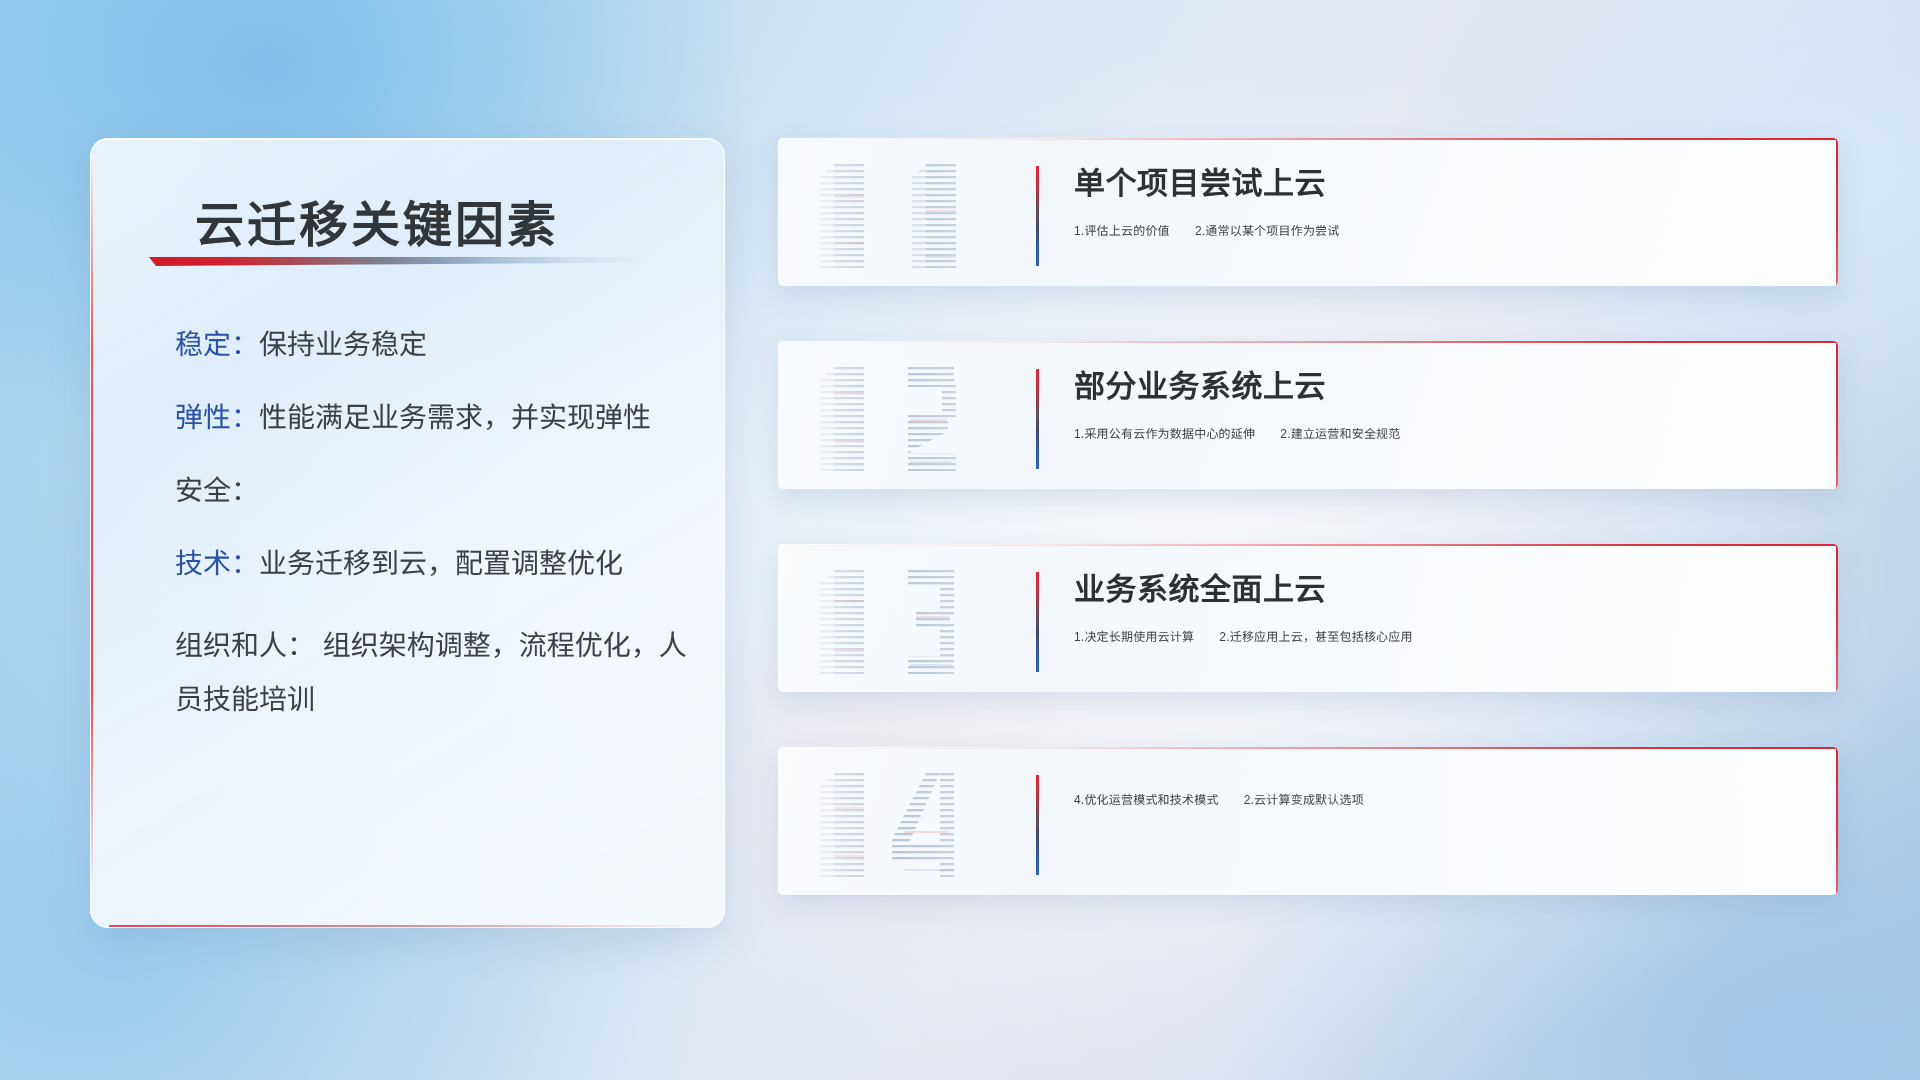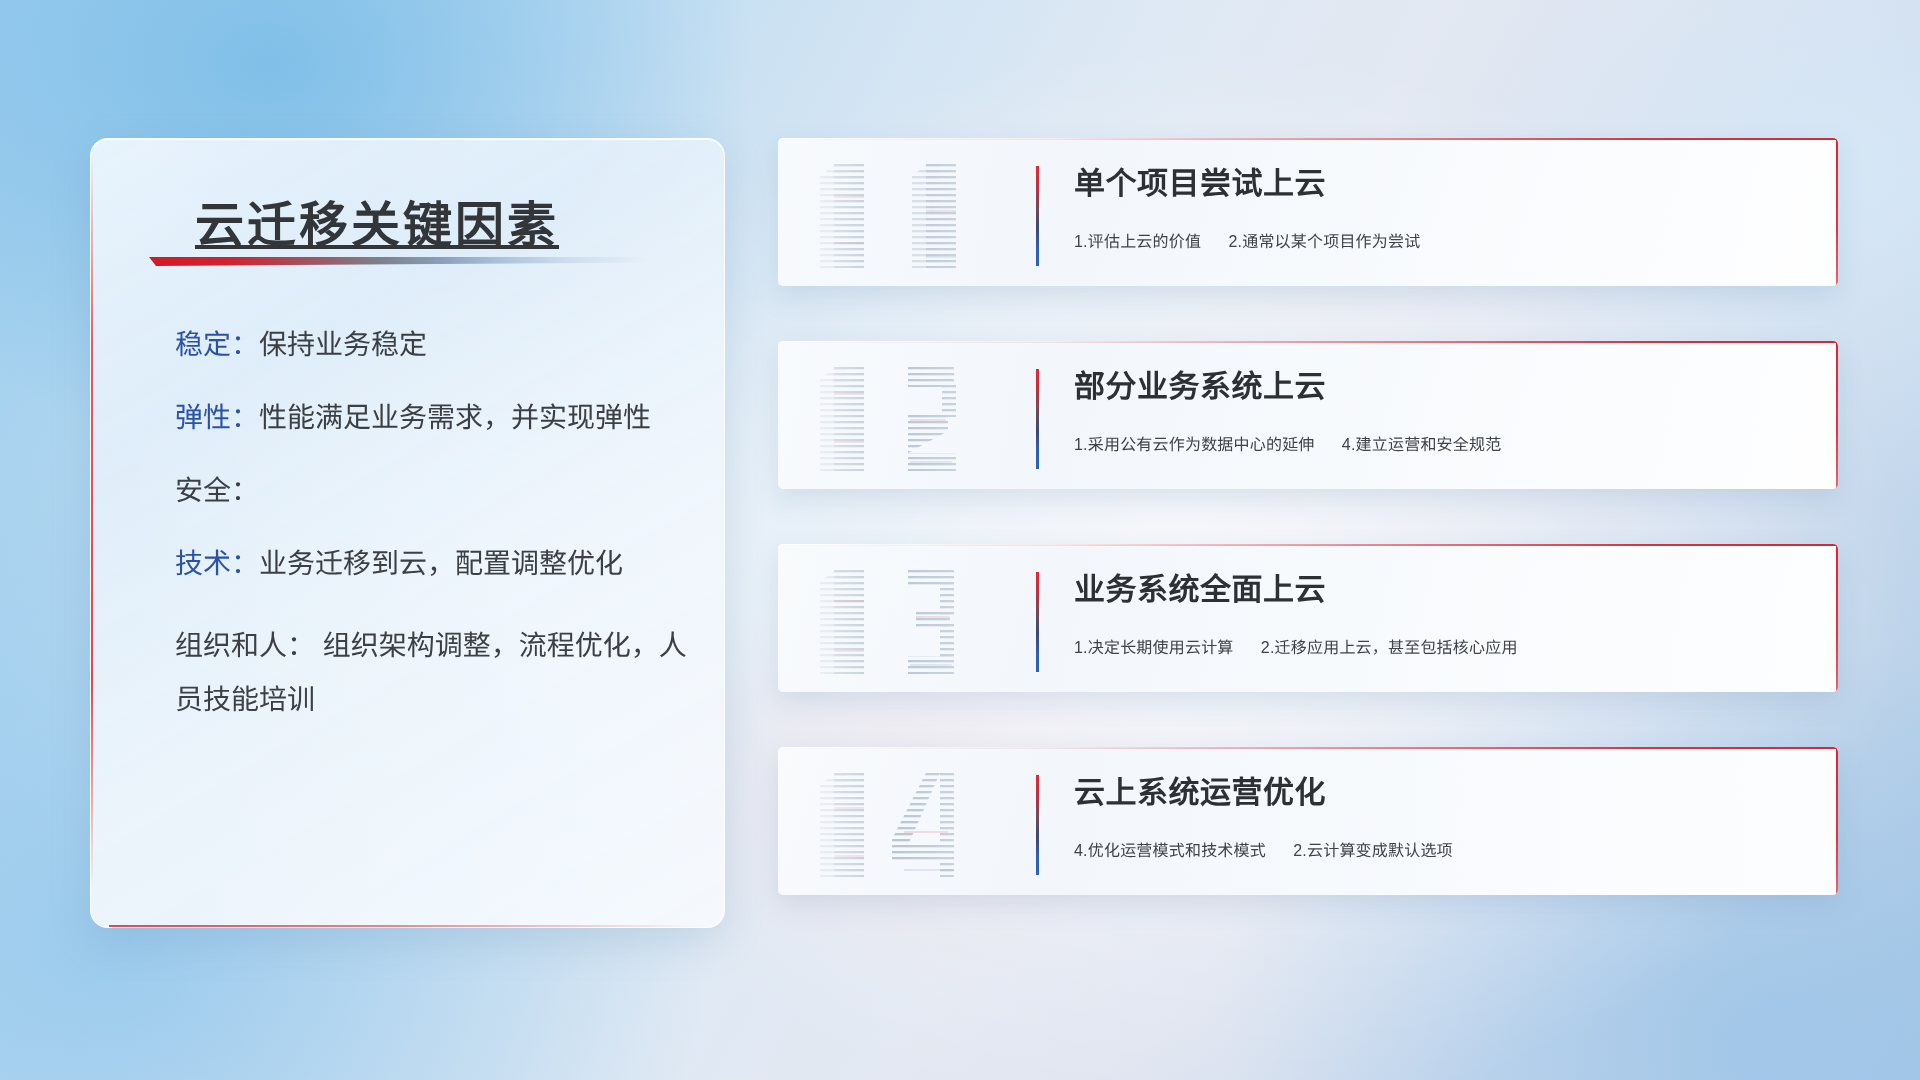--- a/index.html
+++ b/index.html
@@ -76,21 +76,20 @@
   #left-panel::after{
     content:"";position:absolute;left:18px;right:26px;bottom:0;height:2px;
     background:linear-gradient(90deg,rgba(222,42,54,.85) 0%,rgba(222,42,54,.55) 48%,rgba(222,42,54,0) 100%);
   }
 
   #panel-title{
     position:absolute;left:104px;top:46px;
     font-size:49px;font-weight:700;letter-spacing:3px;
     color:#333639;
     white-space:nowrap;
-    text-decoration:underline;
   }
   #panel-title-rule{
     position:absolute;left:58px;top:118px;
     width:500px;height:9px;
     background:linear-gradient(90deg,
       #d51826 0%,
       #cf2330 16%,
       #9a5a66 34%,
       #7e7f8c 46%,
       #8a9db8 58%,
@@ -187,22 +186,22 @@
   }
   .card-heading{
     font-size:31px;
     font-weight:700;
     color:#2e3134;
     letter-spacing:.5px;
     line-height:1.28;
     white-space:nowrap;
   }
   .card-desc{
-    margin-top:28px;
-    font-size:16px;
+    margin-top:20px;
+    font-size:12px;
     color:#3e4348;
     letter-spacing:.2px;
     line-height:1.3;
     white-space:nowrap;
   }
   .desc-gap{display:inline-block;width:18px;}
 </style>
 </head>
 <body>
 
@@ -330,21 +329,21 @@
             <rect x="106" y="112" width="42" height="2" fill="#6a86b8"></rect>
           </g>
         </svg>
       </div>
       <div class="card-accent-bar"></div>
       <div class="card-body">
         <h2 class="card-heading">部分业务系统上云</h2>
         <p class="card-desc">
           <span>1.采用公有云作为数据中心的延伸</span>
           <span class="desc-gap"></span>
-          <span>4.建立运营和安全规范</span>
+          <span>2.建立运营和安全规范</span>
         </p>
       </div>
     </article>
 
     <article class="step-card">
       <div class="card-edge-top"></div>
       <div class="card-edge-right"></div>
       <div class="card-numeral">
         <svg viewBox="0 0 210 140" preserveAspectRatio="none" aria-hidden="true">
           <defs>
@@ -415,21 +414,20 @@
           <g mask="url(#m4)" opacity=".30">
             <rect x="30" y="52" width="30" height="2" fill="#d44"></rect>
             <rect x="30" y="100" width="30" height="2" fill="#d44"></rect>
             <rect x="100" y="76" width="44" height="2" fill="#d44"></rect>
             <rect x="100" y="114" width="50" height="2" fill="#6a86b8"></rect>
           </g>
         </svg>
       </div>
       <div class="card-accent-bar"></div>
       <div class="card-body">
-        <h2 class="card-heading">云上系统运营优化</h2>
         <p class="card-desc">
           <span>4.优化运营模式和技术模式</span>
           <span class="desc-gap"></span>
           <span>2.云计算变成默认选项</span>
         </p>
       </div>
     </article>
 
   </section>
 </div>

